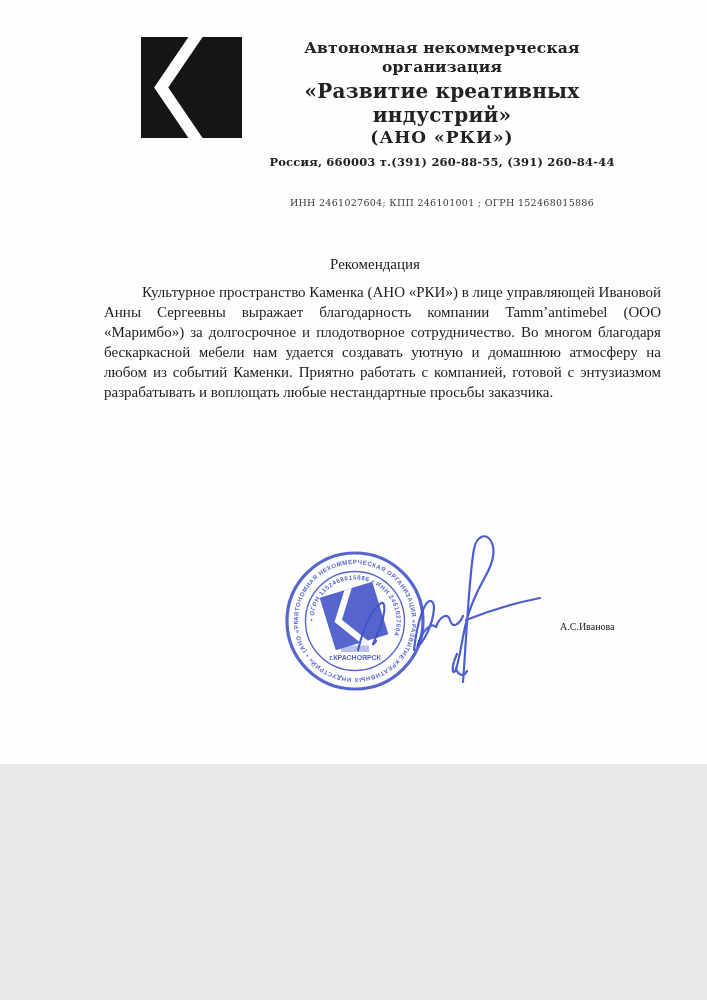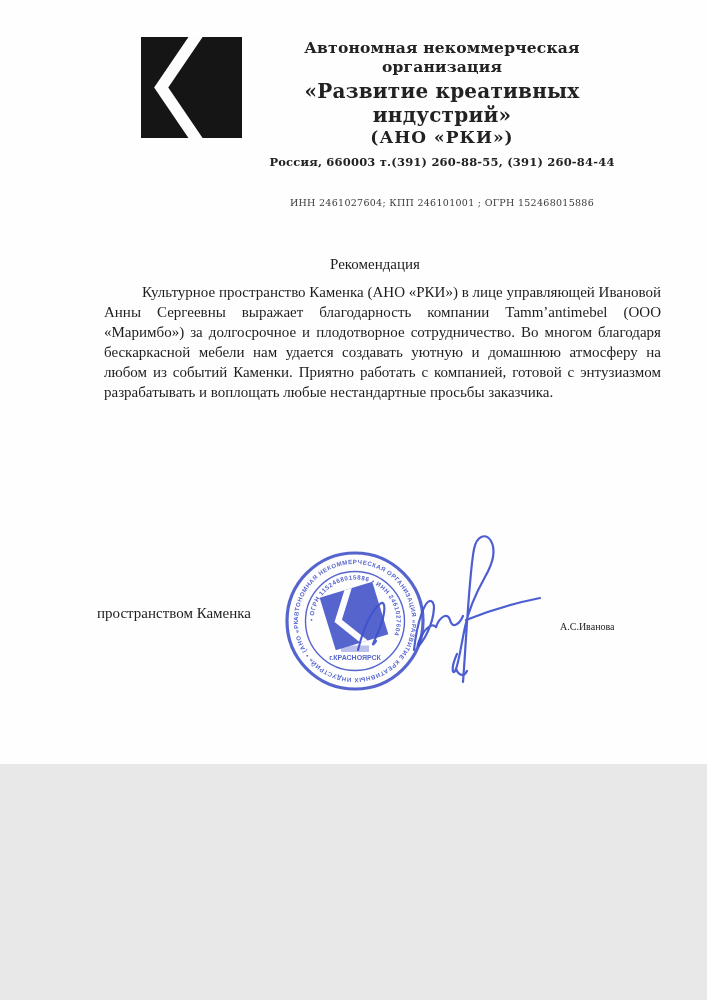--- a/index.html
+++ b/index.html
@@ -67,21 +67,20 @@
     </div>
     <div class="org-reg">ИНН 2461027604; КПП 246101001 ; ОГРН 152468015886</div>
   </div>
 
   <div class="doc-body">
     <div class="doc-title">Рекомендация</div>
     <p>Культурное пространство Каменка (АНО «РКИ») в лице управляющей Ивановой Анны Сергеевны выражает благодарность компании Tamm’antimebel (ООО «Маримбо») за долгосрочное и плодотворное сотрудничество. Во многом благодаря бескаркасной мебели нам удается создавать уютную и домашнюю атмосферу на любом из событий Каменки. Приятно работать с компанией, готовой с энтузиазмом разрабатывать и воплощать любые нестандартные просьбы заказчика.</p>
   </div>
 
   <div class="sig-role">
-    <div>пространством Каменка</div>
   </div>
   <div class="sig-name">А.С.Иванова</div>
 
   <div class="stamp-wrap">
     <svg width="144" height="144" viewBox="0 0 144 144" font-family="Liberation Sans, DejaVu Sans, sans-serif">
       <defs>
         <path id="ringOuter" d="M 15,72 a 57,57 0 1,1 0,0.01"></path>
         <path id="ringInner" d="M 30.5,72 a 41.5,41.5 0 1,1 0,0.01"></path>
       </defs>
       <circle cx="72" cy="72" r="68" fill="none" stroke="#3f51c8" stroke-width="3.2"></circle>

